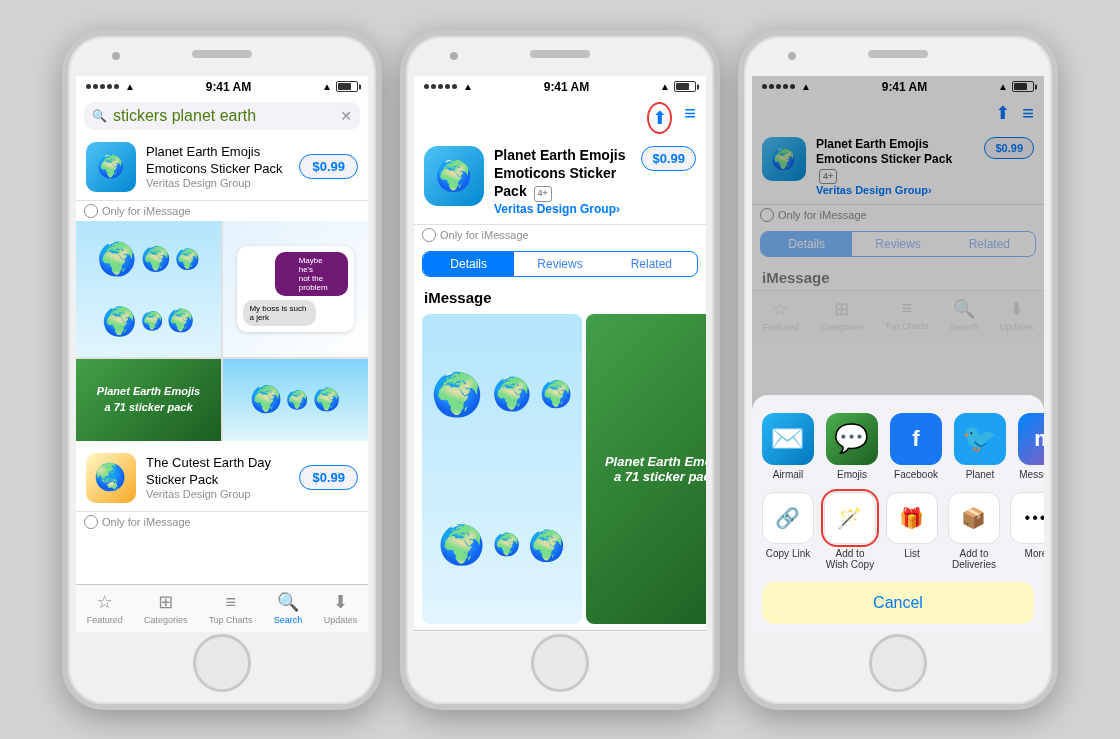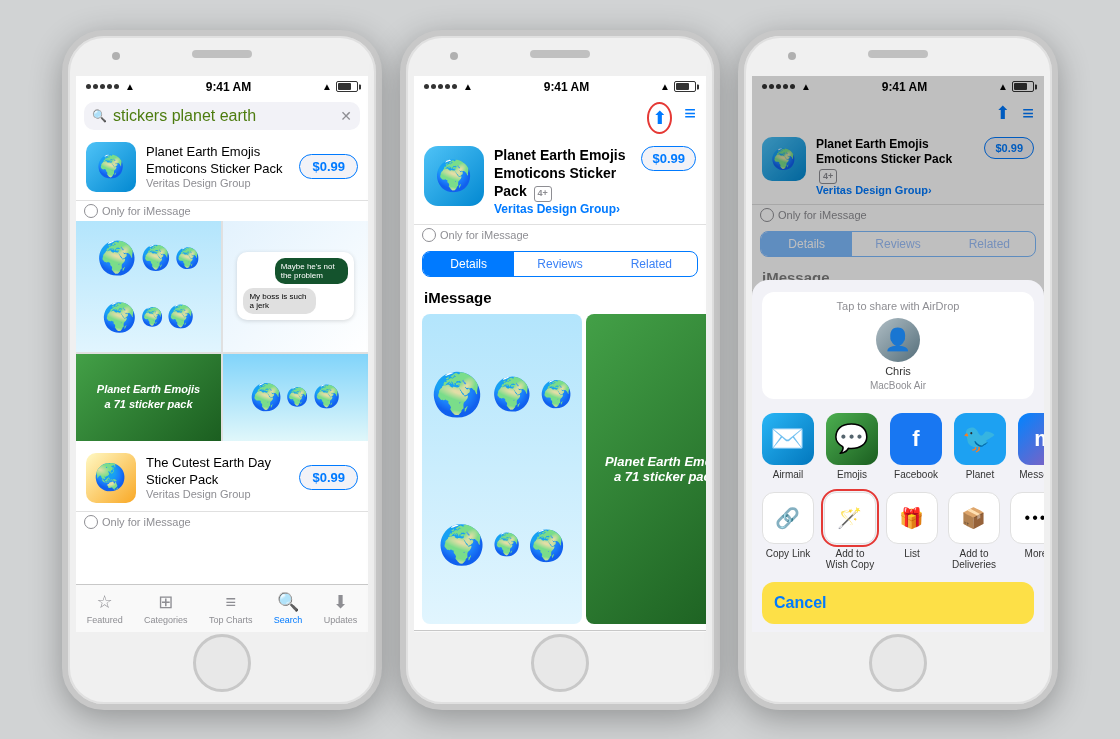--- a/index.html
+++ b/index.html
@@ -357,26 +357,27 @@
     .share-action-icon.highlighted-circle::before {
       content: '';
       position: absolute;
       inset: -4px;
       border: 2.5px solid #e53935;
       border-radius: 16px;
     }
     .share-action-label { font-size: 10px; color: #333; text-align: center; }
 
     .share-cancel {
-      background: #fde047;
+      background: #fef9c3;
       margin: 6px 10px 8px;
       border-radius: 12px;
+      text-align: center;
       padding: 12px;
       font-size: 16px;
-      font-weight: 700;
+      font-weight: 400;
       color: #007aff;
     }
 
     
     .dim-overlay {
       position: absolute;
       top: 0; left: 0; right: 0;
       height: 60%;
       background: rgba(0,0,0,0.25);
       z-index: 15;
@@ -536,21 +537,21 @@
             <span style="font-size:20px;">🌍</span>
             <span style="font-size:28px;">🌍</span>
             <span style="font-size:18px;">🌍</span>
             <span style="font-size:22px;">🌍</span>
           </div>
         </div>
         <div class="screenshot-cell">
           <div style="width:100%;height:100%;background:linear-gradient(135deg,#e3f2fd,#fff);display:flex;align-items:center;justify-content:center;flex-direction:column;padding:8px;">
 
             <div style="width:90%;background:#fff;border-radius:10px;padding:6px;box-shadow:0 1px 4px rgba(0,0,0,0.15);font-size:8px;">
-              <div style="background:#14532d;color:#fff;border-radius:10px;padding:4px 6px;margin-bottom:4px;max-width:70%;font-size:8px;margin-left:auto;">Maybe he's not the problem</div>
+              <div style="background:#701a75;color:#fff;border-radius:10px;padding:4px 24px;margin-bottom:4px;max-width:70%;font-size:8px;margin-left:auto;">Maybe he's not the problem</div>
               <div style="background:#e0e0e0;border-radius:10px;padding:4px 6px;max-width:70%;font-size:8px;">My boss is such a jerk</div>
             </div>
           </div>
         </div>
         <div class="screenshot-cell">
           <div class="banner-scene">
             <div class="banner-text">Planet Earth Emojis<br>a 71 sticker pack</div>
           </div>
         </div>
         <div class="screenshot-cell">
@@ -739,28 +740,20 @@
       <div class="seg-tab">Reviews</div>
       <div class="seg-tab">Related</div>
     </div>
 
     <div class="section-title" style="opacity:0.5;">iMessage</div>
 
     <div class="dim-overlay"></div>
 
     <div class="share-sheet">
 
-      <div class="share-airdrop-section">
-        <div class="airdrop-label">Tap to share with AirDrop</div>
-        <div class="airdrop-person">
-          <div class="airdrop-avatar">👤</div>
-          <div class="airdrop-name">Chris</div>
-          <div class="airdrop-device">MacBook Air</div>
-        </div>
-      </div>
 
       <div class="share-apps-row">
         <div class="share-app-item">
           <div class="share-app-icon icon-airmail">✉️</div>
           <div class="share-app-label">Airmail</div>
         </div>
         <div class="share-app-item">
           <div class="share-app-icon icon-message">💬</div>
           <div class="share-app-label">Emojis</div>
         </div>

